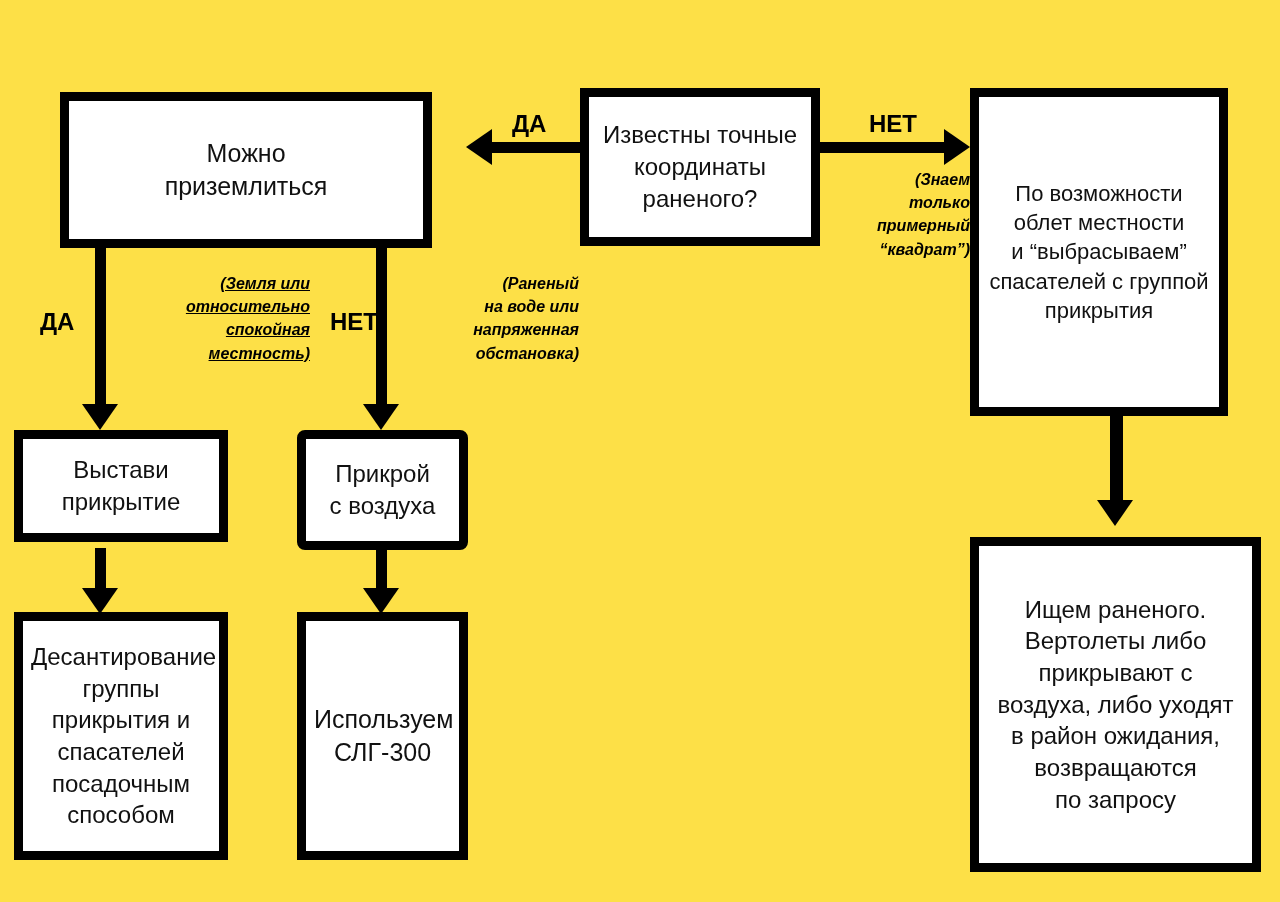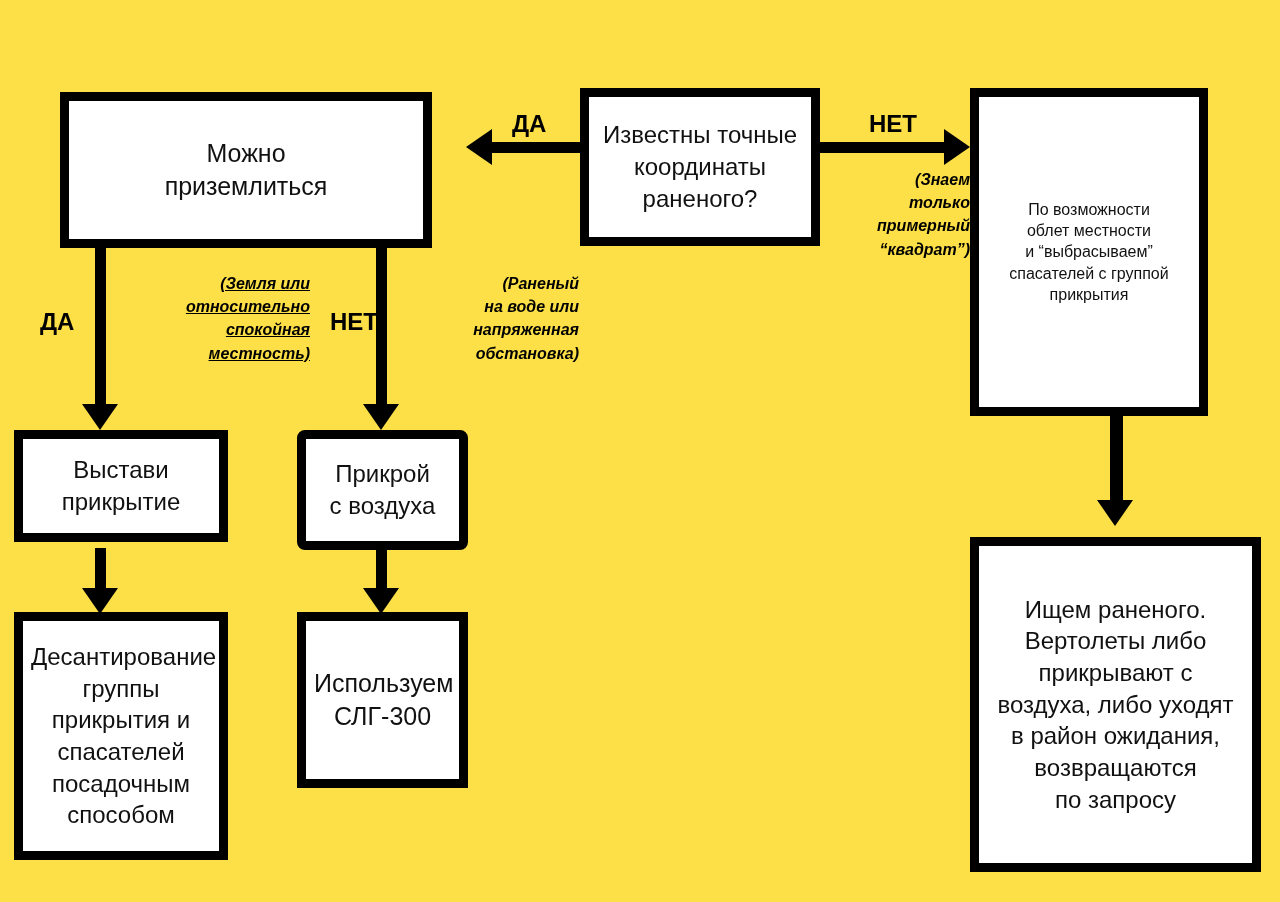--- a/index.html
+++ b/index.html
@@ -31,26 +31,26 @@
   }
   .box-text {
     display: block;
     width: 100%;
     white-space: pre-line;
   }
 
   
   #box-landing      { left: 20px;  top: 92px;  width: 372px; height: 156px; font-size: 25px; margin-left: 40px; }
   #box-coords       { left: 580px; top: 88px;  width: 240px; height: 158px; font-size: 24px; }
-  #box-overfly      { left: 970px; top: 88px;  width: 238px; height: 328px; font-size: 16px; }
+  #box-overfly      { left: 970px; top: 88px;  width: 258px; height: 328px; font-size: 22px; }
   #box-search       { left: 970px; top: 525px; width: 291px; height: 335px; font-size: 24px; margin-top: 12px; }
   #box-cover-ground { left: 14px;  top: 430px; width: 214px; height: 112px; font-size: 24px; }
   #box-cover-air    { left: 297px; top: 430px; width: 171px; height: 120px; font-size: 24px; border-radius: 8px; }
   #box-landing-drop { left: 14px;  top: 612px; width: 214px; height: 248px; font-size: 24px; }
-  #box-slg          { left: 297px; top: 612px; width: 171px; height: 176px; font-size: 25px; }
+  #box-slg          { left: 297px; top: 612px; width: 171px; height: 248px; font-size: 25px; }
 
   
   .vline {
     position: absolute;
     background: #000000;
     width: 11px;
   }
   .hline {
     position: absolute;
     background: #000000;

